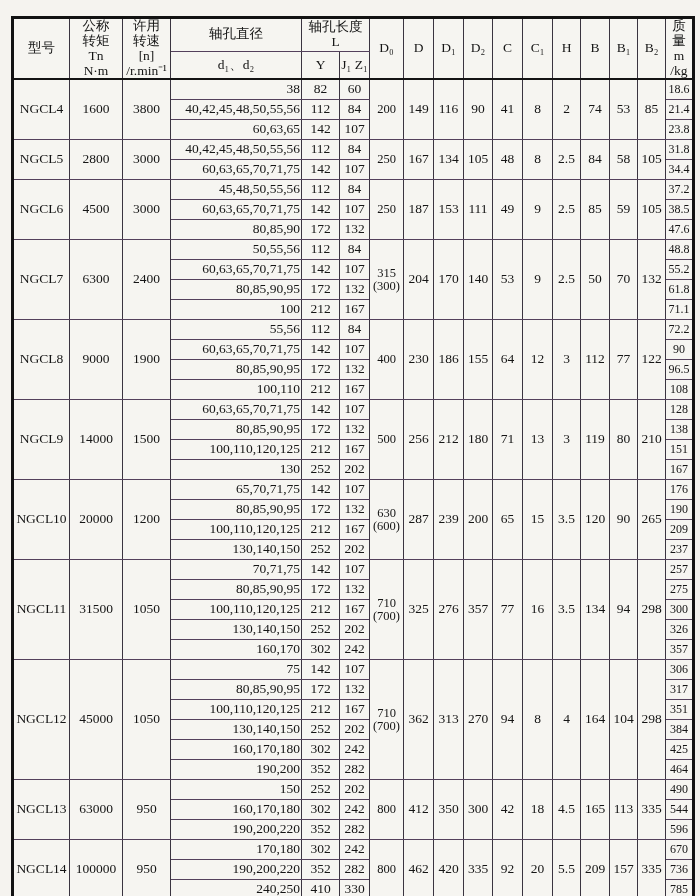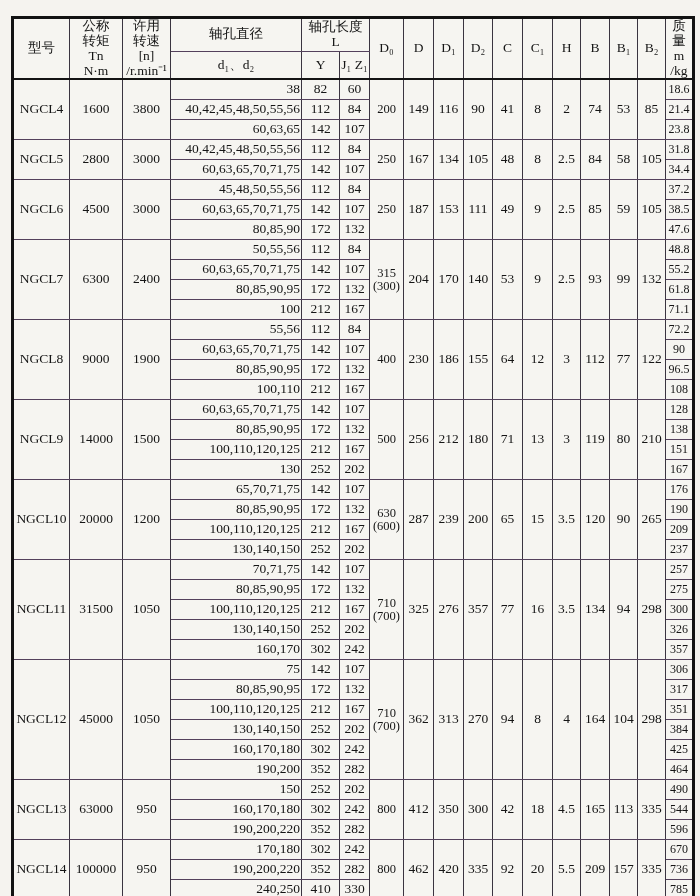--- a/index.html
+++ b/index.html
@@ -195,22 +195,22 @@
           <td>112</td>
           <td>84</td>
           <td class="pre dim0" rowspan="4">315
 (300)</td>
           <td rowspan="4">204</td>
           <td rowspan="4">170</td>
           <td rowspan="4">140</td>
           <td rowspan="4">53</td>
           <td rowspan="4">9</td>
           <td rowspan="4">2.5</td>
-          <td rowspan="4">93</td>
-          <td rowspan="4">99</td>
+          <td rowspan="4">50</td>
+          <td rowspan="4">70</td>
           <td rowspan="4">132</td>
           <td class="mass">48.8</td>
         </tr>
         <tr>
           <td class="bore">60,63,65,70,71,75</td>
           <td>142</td>
           <td>107</td>
           <td class="mass">55.2</td>
         </tr>
         <tr>

